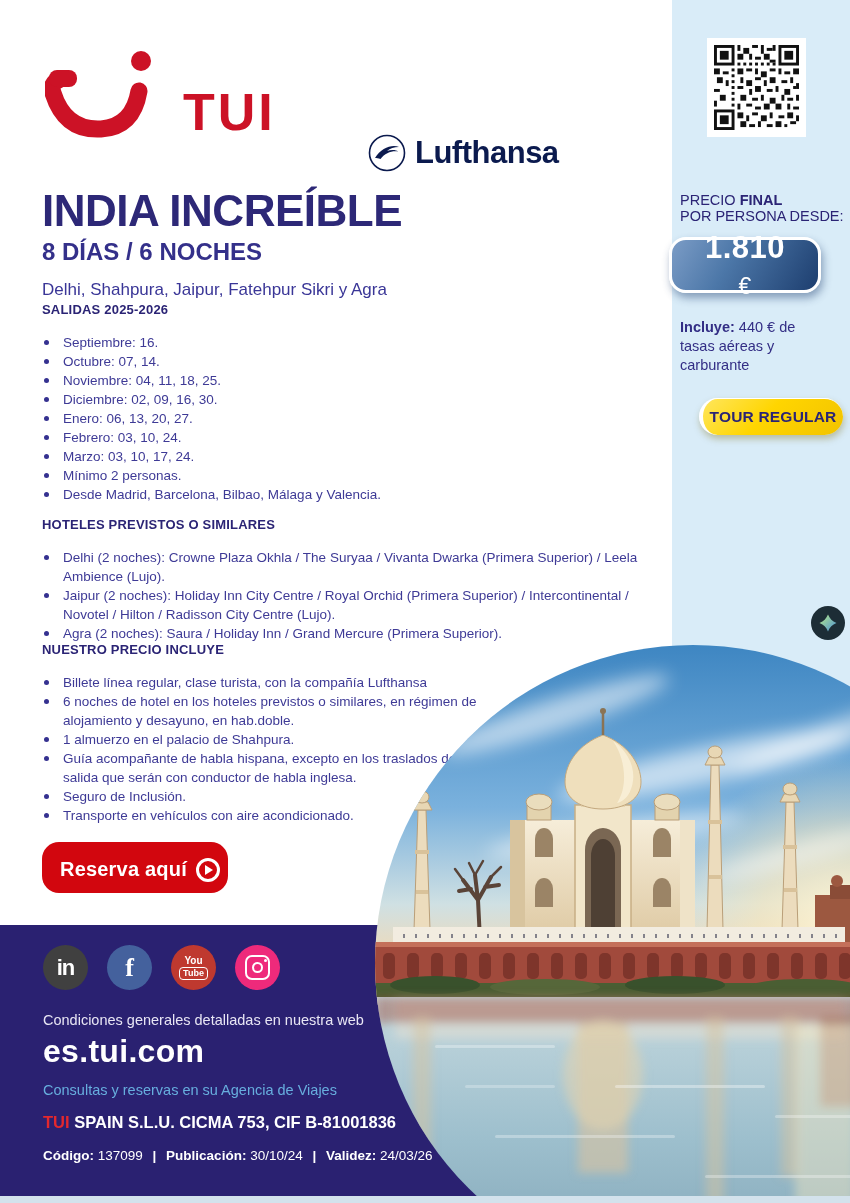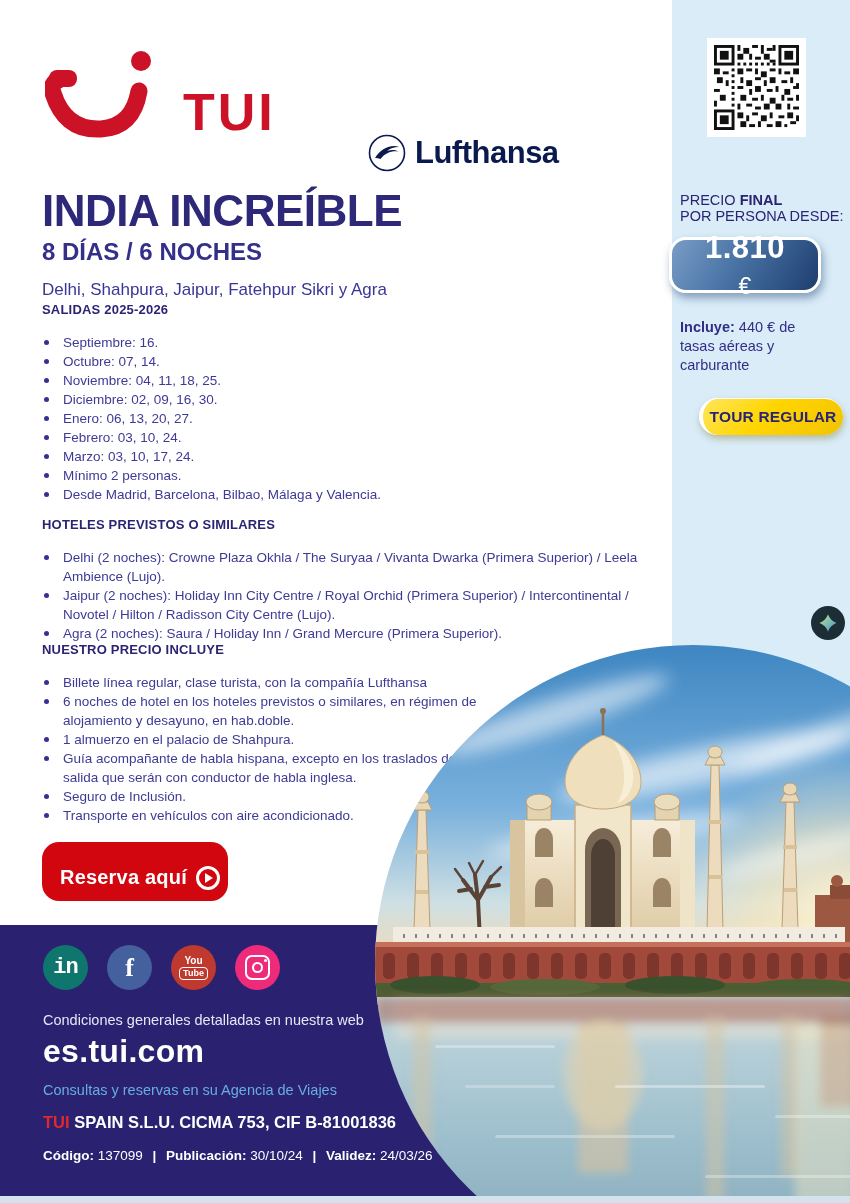--- a/index.html
+++ b/index.html
@@ -44,38 +44,38 @@
   .sec-salidas{top:302px;width:600px;}
   .sec-hoteles{top:517px;width:612px;}
   .sec-incluye{top:642px;width:480px;}
   .sec-head{color:#2b2475;font-size:13px;font-weight:700;letter-spacing:.2px;}
   ul.blist{list-style:none;margin:16px 0 0 0;padding:0;color:#3e3a96;font-size:13.5px;line-height:19px;}
   ul.blist li{position:relative;padding-left:21px;}
   ul.blist li::before{content:'';position:absolute;left:2px;top:7px;width:5px;height:5px;
       border-radius:50%;background:#353190;}
 
   
-  .cta{position:absolute;left:42px;top:842px;z-index:2;height:47px;padding:12px 8px 0 18px;
+  .cta{position:absolute;left:42px;top:842px;z-index:2;height:47px;padding:4px 8px 0 18px;
       background:#d2060e;border-radius:17px;display:flex;align-items:center;gap:9px;cursor:pointer;}
   .cta .cta-text{color:#fff;font-size:20px;font-weight:700;letter-spacing:.2px;}
   .cta .play{width:24px;height:24px;border-radius:50%;background:#d2060e;border:3px solid #fff;
       box-sizing:border-box;display:flex;align-items:center;justify-content:center;}
   .cta .play::after{content:'';display:block;width:0;height:0;margin-left:2px;
       border-left:8px solid #fff;border-top:5px solid transparent;border-bottom:5px solid transparent;}
 
   
   .photo-circle{position:absolute;left:375px;top:645px;width:636px;height:636px;border-radius:50%;
       overflow:hidden;z-index:5;}
   .photo-circle svg{display:block;}
 
   
   .footer{position:absolute;left:0;top:925px;width:850px;height:271px;background:#2a2171;z-index:2;}
   .socials{position:absolute;left:43px;top:20px;display:flex;gap:19px;}
   .soc{width:45px;height:45px;border-radius:50%;display:flex;align-items:center;justify-content:center;cursor:pointer;}
-  .soc-in{background:#0f766e;font-family:Liberation Mono, monospace;}
+  .soc-in{background:#404040;}
   .soc-fb{background:#44619d;}
   .soc-yt{background:#bf392f;flex-direction:column;gap:1px;}
   .soc-ig{background:#ee2a7b;}
   .soc-in .g{color:#fff;font-size:22px;font-weight:800;letter-spacing:-1px;}
   .soc-fb .g{color:#fff;font-size:26px;font-weight:800;font-family:"Liberation Serif",serif;}
   .soc-yt .g1{color:#fff;font-size:10px;font-weight:800;line-height:10px;}
   .soc-yt .g2{color:#fff;font-size:9px;font-weight:700;line-height:9px;border:1.5px solid #fff;
       border-radius:4px;padding:1px 3px;}
   .ig-cam{width:21px;height:21px;border:2.5px solid #fff;border-radius:7px;position:relative;}
   .ig-cam::before{content:'';position:absolute;left:4.5px;top:4.5px;width:7px;height:7px;

